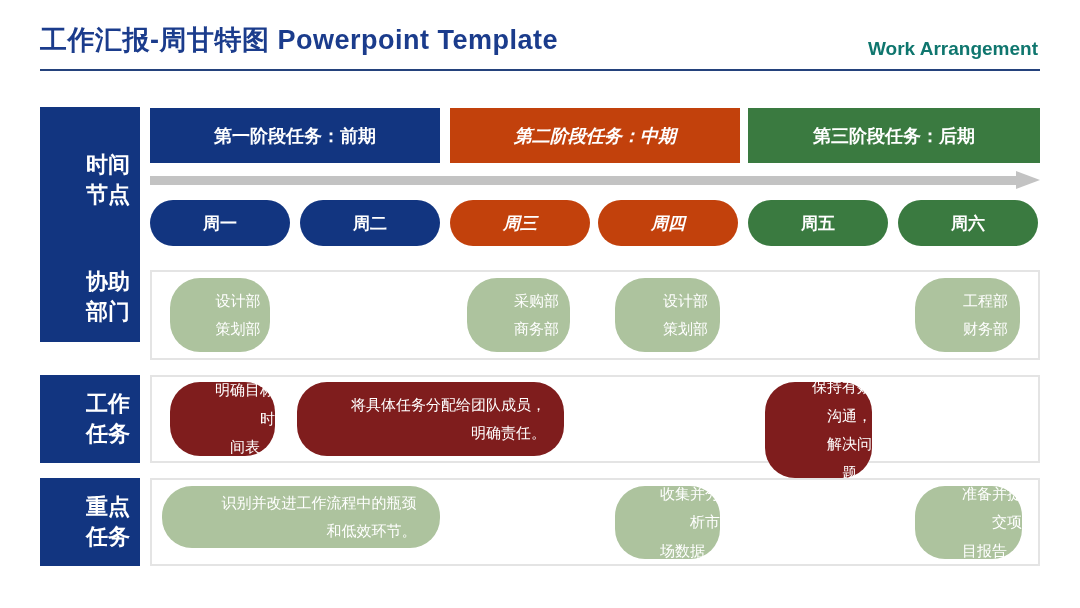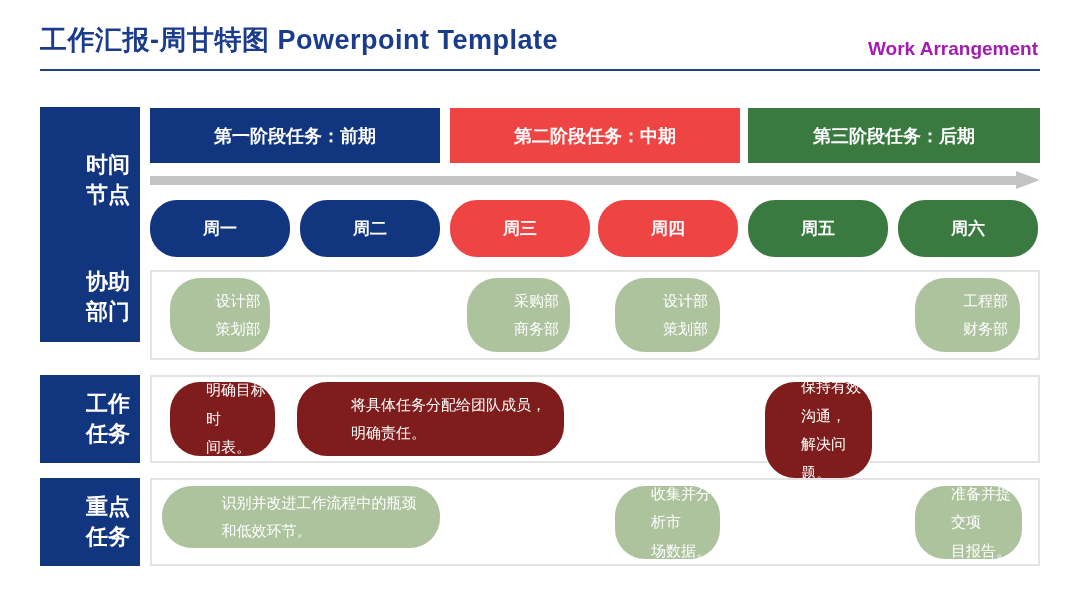--- a/index.html
+++ b/index.html
@@ -6,32 +6,32 @@
   html, body { background: #ffffff; }
   body { font-family: "Liberation Sans", "DejaVu Sans", sans-serif; }
   .page {
     position: relative;
     width: 1080px;
     height: 608px;
     background: #ffffff;
     overflow: hidden;
   }
   .abs { position: absolute; }
-  .flexc { display: flex; align-items: center; justify-content: center; text-align: left; }
+  .flexc { display: flex; align-items: center; justify-content: center; text-align: right; }
   .preline { white-space: pre-line; padding-left: 36px; }
 
   
   .title {
     left: 40px; top: 22px;
     font-size: 27px; font-weight: bold; color: #1b3c8c;
     letter-spacing: 0.5px;
   }
   .subtitle {
     right: 42px; top: 38px;
-    font-size: 19px; font-weight: bold; color: #a21caf;
+    font-size: 19px; font-weight: bold; color: #0f766e;
   }
   .title-rule {
     left: 40px; top: 69px; width: 1000px; height: 2px;
     background: #24427c;
   }
 
   
   .side-box {
     left: 40px; width: 100px;
     background: #123580;
@@ -42,38 +42,38 @@
   .side-dept   { top: 252px; height: 90px; }
   .side-task   { top: 375px; height: 88px; }
   .side-key    { top: 478px; height: 88px; }
 
   
   .phase {
     top: 108px; height: 55px;
     color: #ffffff; font-weight: bold; font-size: 18px;
   }
   .bg-dark  { background: #123580; }
-  .bg-light { background: #ef4444; }
+  .bg-light { background: #c2410c; font-style: italic; }
   .bg-green { background: #3a7a40; }
   .phase-1 { left: 150px; width: 290px; }
   .phase-2 { left: 450px; width: 290px; }
   .phase-3 { left: 748px; width: 292px; }
 
   
   .arrow-bar  { left: 150px; top: 176px; width: 866px; height: 9px; background: #c3c3c3; }
   .arrow-head {
     left: 1016px; top: 171px; width: 0; height: 0;
     border-left: 24px solid #c3c3c3;
     border-top: 9.5px solid transparent;
     border-bottom: 9.5px solid transparent;
   }
 
   
   .pill {
-    top: 200px; height: 57px; width: 140px;
+    top: 200px; height: 46px; width: 140px;
     border-radius: 27px;
     color: #ffffff; font-weight: bold; font-size: 17px;
   }
   .pill-0 { left: 150px; }
   .pill-1 { left: 300px; }
   .pill-2 { left: 450px; }
   .pill-3 { left: 598px; }
   .pill-4 { left: 748px; }
   .pill-5 { left: 898px; }
 

